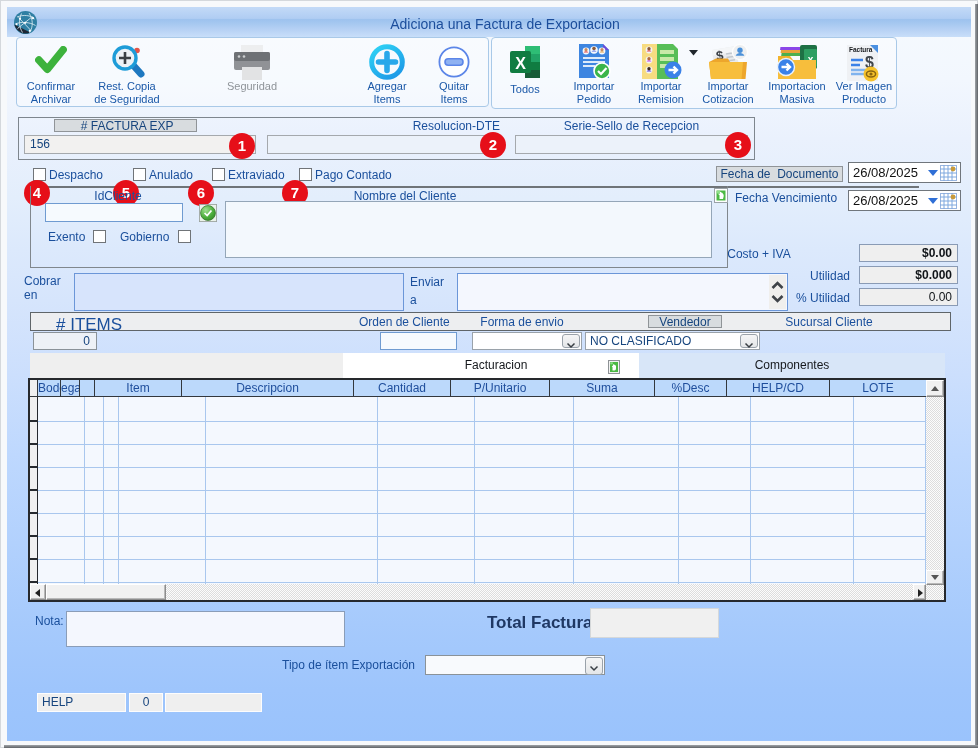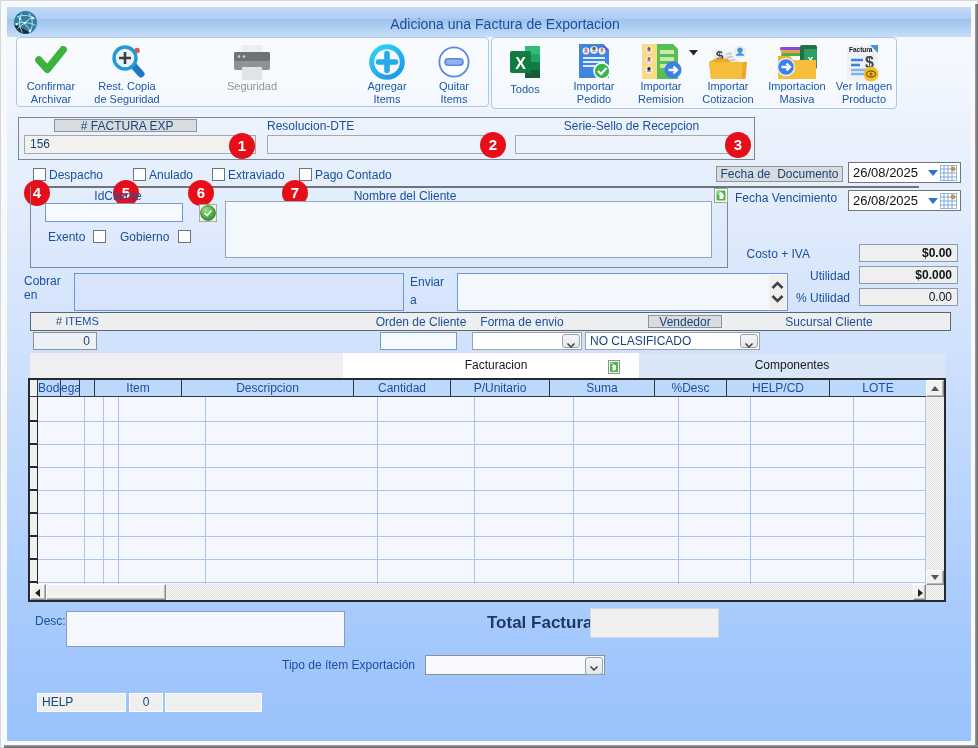--- a/index.html
+++ b/index.html
@@ -239,21 +239,21 @@
       <circle cx="27" cy="31" r="7.5" fill="#F5C12B"></circle>
       <ellipse cx="27" cy="31" rx="4.6" ry="3" fill="none" stroke="#8A6510" stroke-width="1.5"></ellipse>
       <circle cx="27" cy="31" r="1.6" fill="#8A6510"></circle>
     </svg>
     <div style="position:absolute;top:38px;width:100%">Ver Imagen<br>Producto</div>
   </div>
 
   <div class="abs" style="left:11px;top:110px;width:737px;height:43px;border:1px solid #7E868E"></div>
   <div class="glabel" style="left:47px;top:112px;width:143px;height:13px;line-height:12px">&nbsp;# FACTURA EXP</div>
   <div class="abs" style="left:17px;top:128px;width:232px;height:19px;background:#F2F1F0;border:1px solid #A5A9AD;color:#17457E;font-size:12px;line-height:17px;padding-left:5px">156</div>
-  <div class="lbl" style="left:260px;top:112px;width:233px;text-align:left">Resolucion-DTE</div>
+  <div class="lbl" style="left:260px;top:112px;width:233px;text-align:right">Resolucion-DTE</div>
   <div class="abs" style="left:260px;top:128px;width:233px;height:19px;background:#ECF2FA;border:1px solid #A5A9AD"></div>
   <div class="lbl" style="left:508px;top:112px;width:233px;text-align:center">Serie-Sello de Recepcion</div>
   <div class="abs" style="left:508px;top:128px;width:233px;height:19px;background:#ECF2FA;border:1px solid #A5A9AD"></div>
   <div class="badge" style="left:222px;top:126px">1</div>
   <div class="badge" style="left:473px;top:125px">2</div>
   <div class="badge" style="left:718px;top:125px">3</div>
 
   <div class="cb" style="left:26px;top:161px"></div>
   <div class="lbl" style="left:42px;top:161px">Despacho</div>
   <div class="cb" style="left:126px;top:161px"></div>
@@ -305,21 +305,21 @@
   <div class="cb" style="left:171px;top:223px"></div>
   <div class="lbl" style="left:728px;top:184px">Fecha Vencimiento</div>
   <div class="datebox" style="left:841px;top:183px">26/08/2025<span class="caltri"></span><svg style="position:absolute;right:3px;top:2px" width="17" height="16" viewBox="0 0 17 16">
         <rect x="0.5" y="0.5" width="16" height="15" fill="#fff" stroke="#9AB6E0"></rect>
         <g stroke="#7FA8DE" stroke-width="1">
           <path d="M0 4 H17 M0 8 H17 M0 12 H17 M4 0 V16 M8 0 V16 M12 0 V16"></path>
         </g>
         <circle cx="13" cy="4" r="2.4" fill="#C89A3A"></circle>
       </svg></div>
 
-  <div class="lbl" style="left:665px;top:240px;width:138px;text-align:right">Costo + IVA</div>
+  <div class="lbl" style="left:683px;top:240px;width:138px;text-align:center">Costo + IVA</div>
   <div class="money" style="left:852px;top:237px;font-weight:bold">$0.00</div>
   <div class="lbl" style="left:705px;top:262px;width:138px;text-align:right">Utilidad</div>
   <div class="money" style="left:852px;top:259px;font-weight:bold">$0.000</div>
   <div class="lbl" style="left:705px;top:284px;width:138px;text-align:right">% Utilidad</div>
   <div class="money" style="left:852px;top:281px">0.00</div>
 
   <div class="lbl" style="left:17px;top:267px">Cobrar<br>en</div>
   <div class="abs" style="left:67px;top:266px;width:330px;height:38px;background:#D7E4FC;border:1px solid #6B96D8"></div>
   <div class="lbl" style="left:403px;top:268px">Enviar</div>
   <div class="lbl" style="left:403px;top:286px">a</div>
@@ -328,22 +328,22 @@
     <svg style="position:absolute;right:3px;top:7px" width="13" height="9" viewBox="0 0 13 9">
         <path d="M1.5 7 L6.5 2 L11.5 7" stroke="#3F4348" stroke-width="2.6" fill="none"></path>
       </svg>
     <svg style="position:absolute;right:3px;bottom:7px" width="13" height="9" viewBox="0 0 13 9">
         <path d="M1.5 2 L6.5 7 L11.5 2" stroke="#3F4348" stroke-width="2.6" fill="none"></path>
       </svg>
   </div>
   <div id="section-cliente"></div>
 
   <div class="abs" style="left:23px;top:305px;width:921px;height:19px;background:#EDEEF0;border:1px solid #5F6569">
-    <div class="lbl" style="left:25px;top:2px;font-size:11px">#&nbsp;ITEMS</div>
-    <div class="lbl" style="left:310px;top:2px;width:160px;text-align:center">Orden de Cliente</div>
+    <div class="lbl" style="left:25px;top:2px;font-size:17px">#&nbsp;ITEMS</div>
+    <div class="lbl" style="left:328px;top:2px;width:160px;text-align:left">Orden de Cliente</div>
     <div class="lbl" style="left:426px;top:2px;width:130px;text-align:center">Forma de envio</div>
     <div class="glabel" style="left:617px;top:2px;width:74px;height:13px;line-height:12px;font-size:12px">Vendedor</div>
     <div class="lbl" style="left:718px;top:2px;width:160px;text-align:center">Sucursal Cliente</div>
   </div>
   <div class="abs" style="left:26px;top:325px;width:64px;height:18px;background:#EDF1F6;border:1px solid #8A9298;color:#17457E;font-size:12px;line-height:16px;text-align:right;padding-right:6px">0</div>
   <div class="abs" style="left:373px;top:325px;width:77px;height:18px;background:#F6FAFE;border:1px solid #6F9BD1"></div>
   <div class="combo" style="left:465px;top:325px;width:110px"><span></span><div class="combtn"><svg width="10" height="7" viewBox="0 0 10 7" style="margin:4px 0 0 3px">
           <path d="M1.5 1.5 L5 5 L8.5 1.5" stroke="#3A3F44" stroke-width="1.5" fill="none"></path>
         </svg></div></div>
   <div class="combo" style="left:578px;top:325px;width:175px">
@@ -424,21 +424,21 @@
     <div class="dither abs" style="left:0;top:204px;width:896px;height:16px"></div>
     <div class="sbtn" style="left:0;top:204px;width:16px;height:16px">
         <div style="margin:4px 0 0 4px;width:0;height:0;border-top:4px solid transparent;border-bottom:4px solid transparent;border-right:5px solid #222"></div>
       </div>
     <div class="sbtn" style="left:16px;top:204px;width:120px;height:16px"></div>
     <div class="sbtn" style="left:883px;top:204px;width:13px;height:16px">
         <div style="margin:4px 0 0 4px;width:0;height:0;border-top:4px solid transparent;border-bottom:4px solid transparent;border-left:5px solid #222"></div>
       </div>
   </div>
 
-  <div class="lbl" style="left:28px;top:607px">Desc:</div>
+  <div class="lbl" style="left:28px;top:607px">Nota:</div>
   <div class="abs" style="left:59px;top:604px;width:279px;height:36px;background:#F4F7FE;border:1px solid #8A9DB8"></div>
   <div class="abs" style="left:480px;top:606px;color:#1F3864;font-size:17px;font-weight:bold">Total Factura</div>
   <div class="abs" style="left:583px;top:601px;width:129px;height:30px;background:#F0F0F0;border:1px solid #D5D8DA"></div>
   <div class="lbl" style="left:208px;top:651px;width:200px;text-align:right;font-size:12px">Tipo de ítem Exportación</div>
   <div class="combo" style="left:418px;top:648px;width:180px;height:20px;background:#F8FAFD;border-color:#8A9298">
       <div class="combtn" style="height:18px"><svg width="10" height="7" viewBox="0 0 10 7" style="margin:5px 0 0 3px">
           <path d="M1.5 1.5 L5 5 L8.5 1.5" stroke="#3A3F44" stroke-width="1.5" fill="none"></path>
         </svg></div>
     </div>
   <div class="abs" style="left:30px;top:686px;height:19px">

